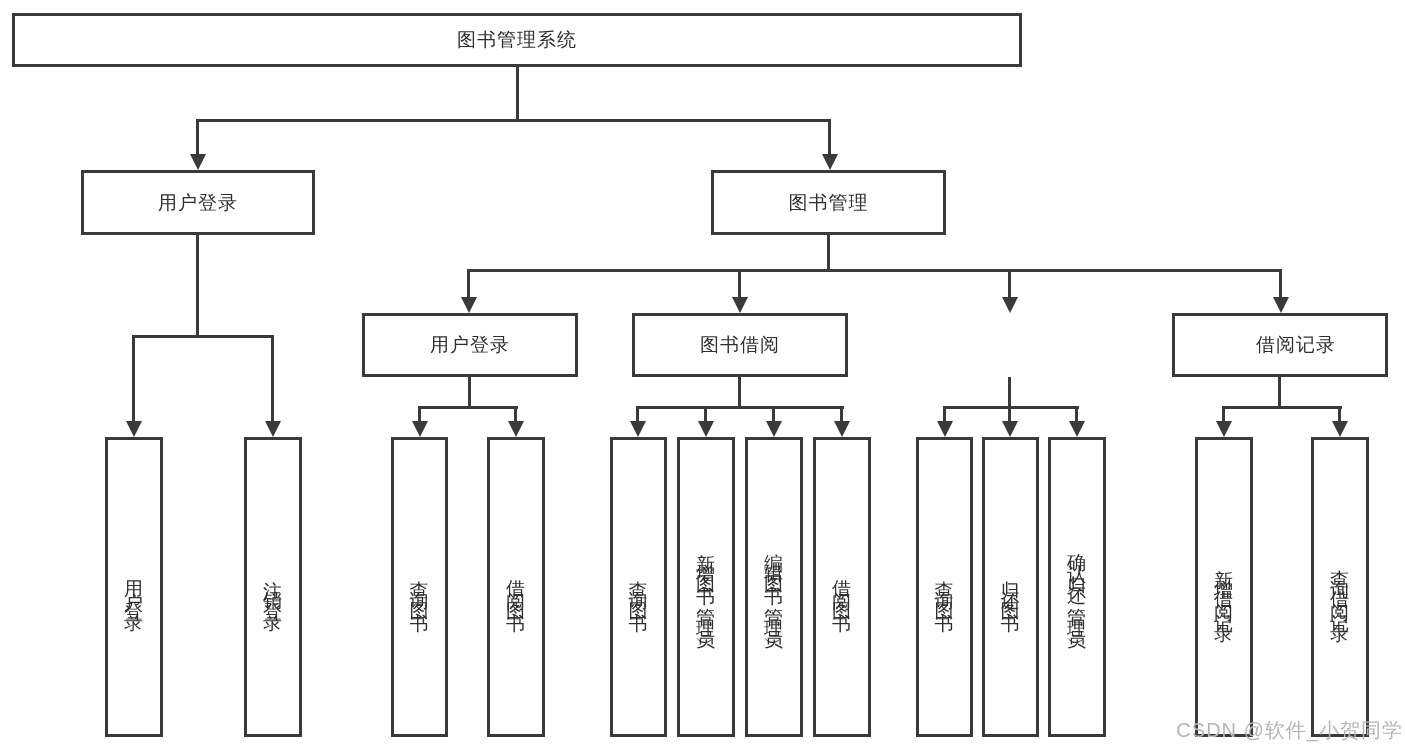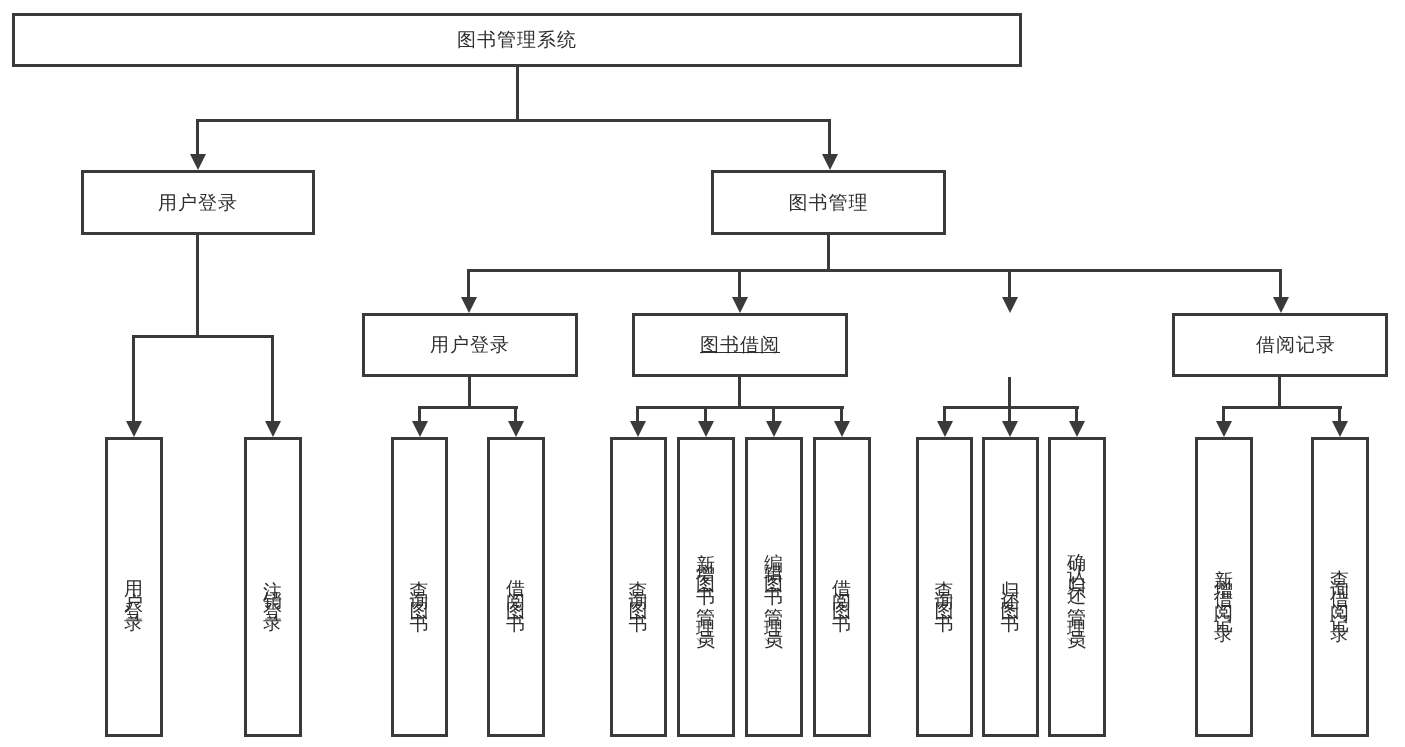--- a/index.html
+++ b/index.html
@@ -82,21 +82,21 @@
   <div class="vl" style="left:738px;top:269px;height:30px;"></div>
   <div class="ah" style="left:732px;top:297px;"></div>
   <div class="vl" style="left:1008px;top:269px;height:30px;"></div>
   <div class="ah" style="left:1002px;top:297px;"></div>
   <div class="vl" style="left:1279px;top:269px;height:30px;"></div>
   <div class="ah" style="left:1273px;top:297px;"></div>
 
   <div class="box hnode" style="left:362px;top:313px;width:216px;height:64px;">
     <span>用户登录</span>
   </div>
-  <div class="box hnode" style="left:632px;top:313px;width:216px;height:64px;text-decoration:underline;">
+  <div class="box hnode" style="left:632px;top:313px;width:216px;height:64px;">
     <span>图书借阅</span>
   </div>
   <div class="box hnode" style="left:1172px;top:313px;width:216px;height:64px;padding-left:32px;">
     <span>借阅记录</span>
   </div>
 
   <div class="vl" style="left:468px;top:377px;height:32px;"></div>
   <div class="hl" style="left:418px;top:406px;width:100px;"></div>
   <div class="vl" style="left:418px;top:406px;height:17px;"></div>
   <div class="ah" style="left:412px;top:421px;"></div>
@@ -163,14 +163,15 @@
   <div class="box leaf" style="left:1048px;top:437px;width:58px;height:300px;">
     <span class="lbl">确认归还（管理员）</span>
   </div>
   <div class="box leaf" style="left:1195px;top:437px;width:58px;height:300px;">
     <span class="lbl">新增借阅记录</span>
   </div>
   <div class="box leaf" style="left:1311px;top:437px;width:58px;height:300px;">
     <span class="lbl">查询借阅记录</span>
   </div>
 
+  <div id="watermark">CSDN @软件_小贺同学</div>
 
 </div>
 
 </body></html>

